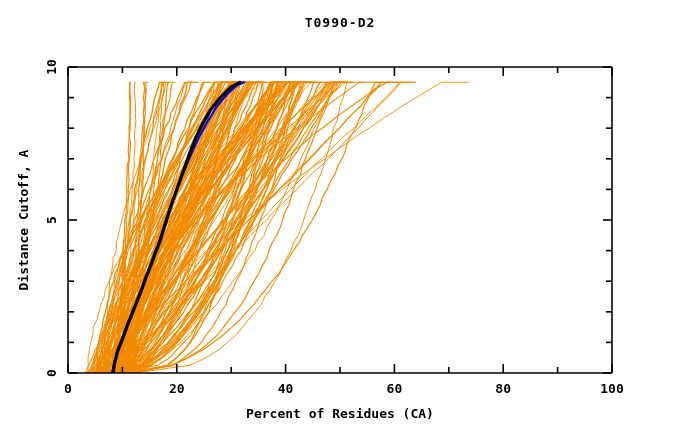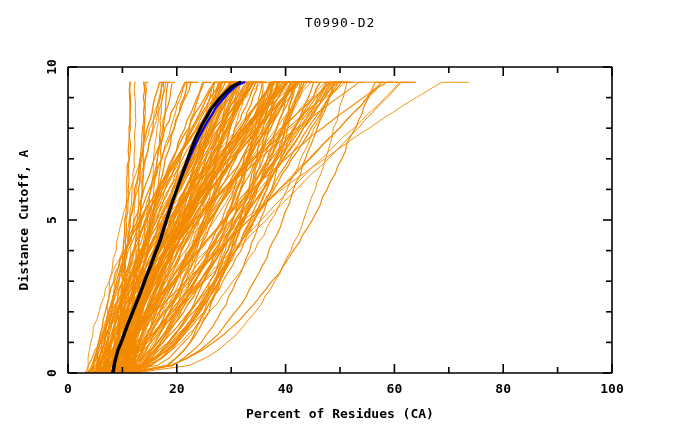--- a/index.html
+++ b/index.html
@@ -7,21 +7,21 @@
     width:680px;height:440px;
     background:#ffffff;
     font-family:"DejaVu Sans Mono","Liberation Mono",monospace;
     overflow:hidden;
     position:relative;
   }
   #root{position:absolute;left:0;top:0;width:680px;height:440px;}
   #chart-title{
     position:absolute;left:0;top:15px;width:680px;
     text-align:center;
-    font-size:13px;font-weight:normal;color:#000;
+    font-size:13px;font-weight:bold;color:#000;
     letter-spacing:1px;
   }
   #plot-svg{position:absolute;left:0;top:0;}
   .axis-title{
     font-family:"DejaVu Sans Mono","Liberation Mono",monospace;
     font-size:13px;font-weight:bold;fill:#000;
   }
   .tick-label{
     font-family:"DejaVu Sans Mono","Liberation Mono",monospace;
     font-size:13px;font-weight:bold;fill:#000;

